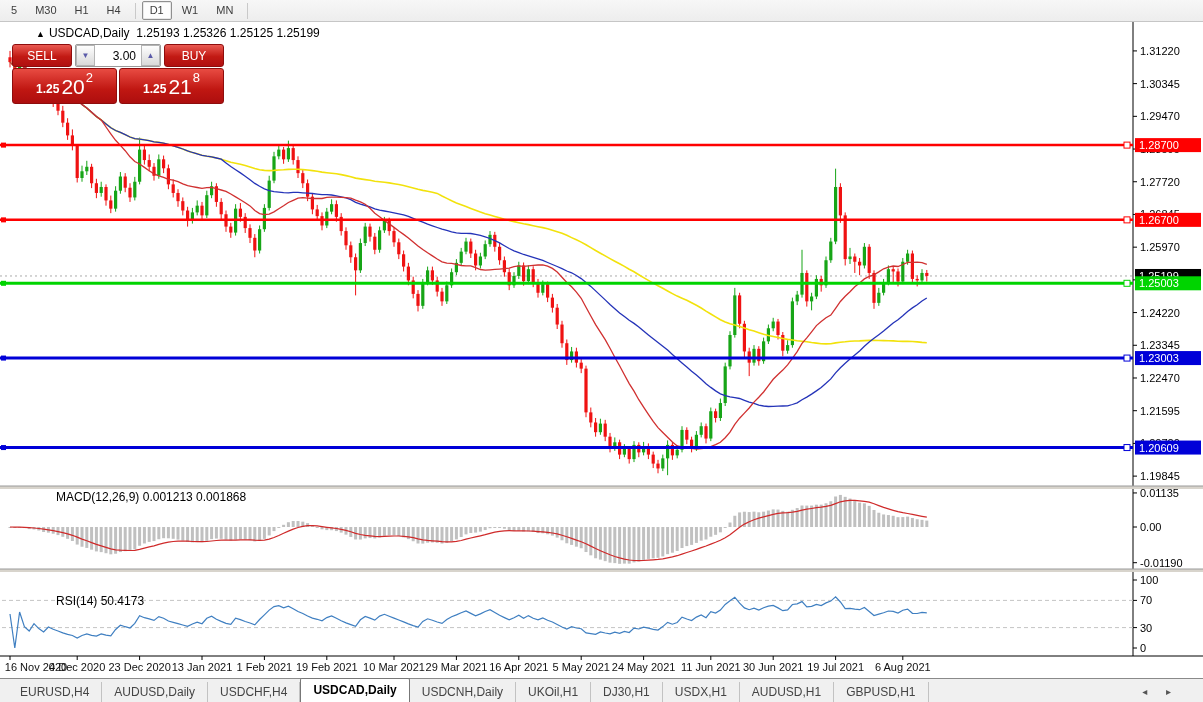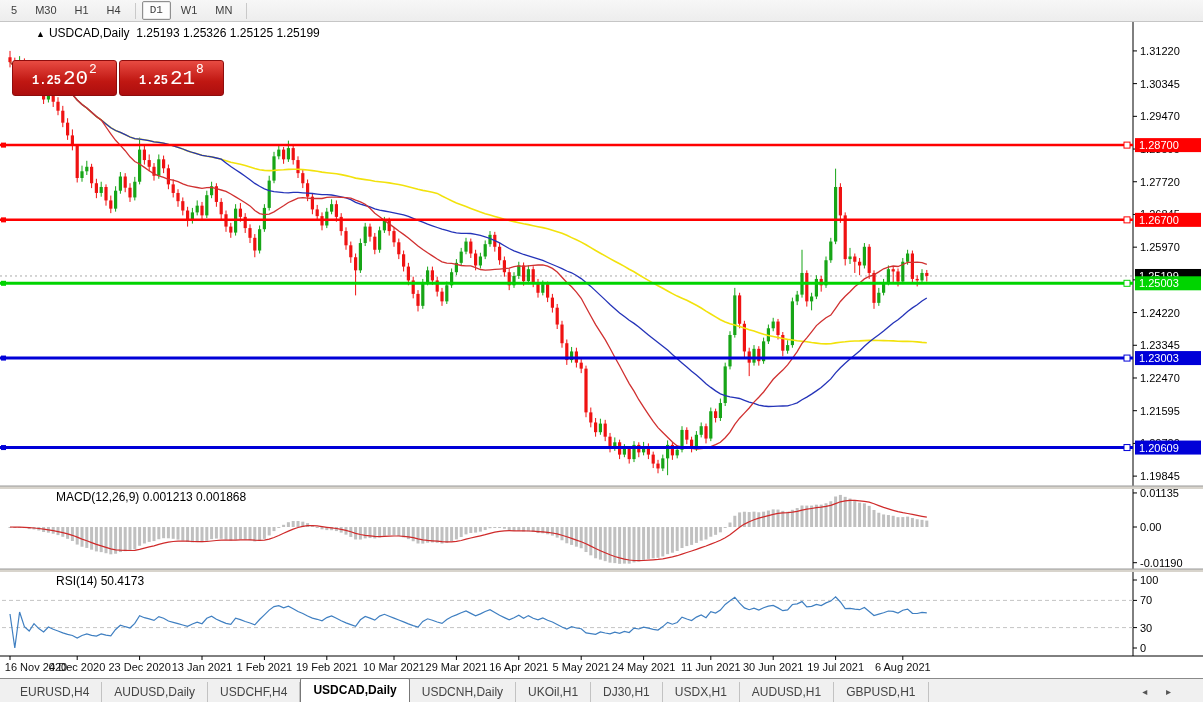--- a/index.html
+++ b/index.html
@@ -13,41 +13,41 @@
     position:absolute;left:0;top:0;width:1203px;height:22px;
     background:linear-gradient(#f7f7f7,#ededed);
     border-bottom:1px solid #c6c6c6;
     display:flex;align-items:center;box-sizing:border-box;padding-left:2px;
   }
   .tf-btn{
     font-size:11px;color:#3d3d3d;padding:2px 7px;margin:0 1px;border:1px solid transparent;
     border-radius:2px;cursor:default;line-height:13px;
   }
   .tf-btn.active{
-    background:#fdfdfd;border:1px solid #8f8f8f;box-shadow:inset 0 0 0 1px #e8e8e8;font-family:Liberation Mono, monospace;
+    background:#fdfdfd;border:1px solid #8f8f8f;box-shadow:inset 0 0 0 1px #e8e8e8;
   }
   .tf-sep{width:1px;height:16px;background:#c9c9c9;margin:0 5px;}
   
   .chart-title{
     position:absolute;left:8px;top:26px;font-size:12px;color:#000;z-index:5;white-space:nowrap;margin-left:28px;
   }
   .chart-title .tri{font-size:9px;margin-right:4px;}
   
   .trade-panel{position:absolute;left:12px;top:44px;width:212px;z-index:6;}
   .tp-row1{display:flex;height:23px;}
   .tp-btn{
     width:58px;background:linear-gradient(#ea5a52,#c21a14 55%,#b01010);
     border:1px solid #8e0d0d;border-radius:3px;color:#fff;font-size:12px;
     display:flex;align-items:center;justify-content:center;cursor:default;
   }
   .vol-ctrl{flex:1;display:flex;margin:0 3px;border:1px solid #9a9a9a;background:#fff;border-radius:2px;overflow:hidden;}
   .vol-arrow{width:17px;background:linear-gradient(#fefefe,#d9d9d9);border:1px solid #b5b5b5;
     font-size:8px;color:#5a5aa8;display:flex;align-items:center;justify-content:center;}
   .vol-value{flex:1;font-size:12px;color:#000;display:flex;align-items:center;justify-content:flex-end;padding-right:5px;}
-  .tp-row2{display:flex;height:36px;margin-top:16px;gap:2px;font-family:Liberation Mono, monospace;}
+  .tp-row2{display:flex;height:36px;margin-top:1px;gap:2px;}
   .quote{
     flex:1;background:linear-gradient(#e84b42,#c01712 60%,#ad0e0e);
     border:1px solid #8e0d0d;border-radius:3px;color:#fff;
     display:flex;align-items:flex-end;justify-content:center;padding-bottom:2px;
   }
   .q-small{font-size:12px;font-weight:bold;margin:0 2px 5px 0;}
   .q-big{font-size:21px;line-height:28px;font-weight:400;}
   .q-sup{font-size:13px;margin:0 0 16px 1px;}
   
   .pane-label{position:absolute;left:8px;font-size:12px;color:#000;z-index:4;white-space:nowrap;margin-left:48px;}
@@ -778,38 +778,47 @@
     <text x="1139" y="340.0650599999998" font-size="11" font-family="Liberation Sans,sans-serif" fill="#ffffff">1.23003</text>
     <rect x="1135" y="418.55277999999925" width="66" height="14" fill="#0000d8"></rect>
     <text x="1139" y="429.55277999999925" font-size="11" font-family="Liberation Sans,sans-serif" fill="#ffffff">1.20609</text>
   </svg>
 
 <div class="chart-title">
   <span class="tri">▲</span><span>USDCAD,Daily</span>&nbsp;&nbsp;<span>1.25193 1.25326 1.25125 1.25199</span>
 </div>
 
 <div class="trade-panel">
+  <div class="tp-row1">
+    <div class="tp-btn">SELL</div>
+    <div class="vol-ctrl">
+      <div class="vol-arrow">▼</div>
+      <div class="vol-value">3.00</div>
+      <div class="vol-arrow">▲</div>
+    </div>
+    <div class="tp-btn">BUY</div>
+  </div>
   <div class="tp-row2">
     <div class="quote">
       <span class="q-small">1.25</span>
       <span class="q-big">20</span>
       <span class="q-sup">2</span>
     </div>
     <div class="quote">
       <span class="q-small">1.25</span>
       <span class="q-big">21</span>
       <span class="q-sup">8</span>
     </div>
   </div>
 </div>
 
 <div class="pane-label" style="top:490px;">
   <span>MACD(12,26,9)</span>&nbsp;<span>0.001213 0.001868</span>
 </div>
-<div class="pane-label" style="top:574px;">
+<div class="pane-label" style="top:594px;">
   <span>RSI(14)</span>&nbsp;<span>50.4173</span>
 </div>
 
 <div class="tabbar">
   <div class="tab">EURUSD,H4</div>
     <div class="tab">AUDUSD,Daily</div>
     <div class="tab">USDCHF,H4</div>
     <div class="tab active">USDCAD,Daily</div>
     <div class="tab">USDCNH,Daily</div>
     <div class="tab">UKOil,H1</div>

